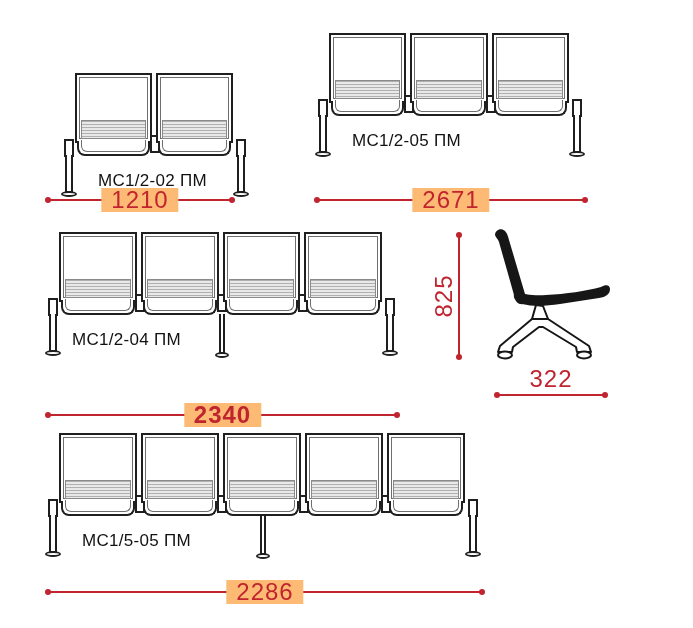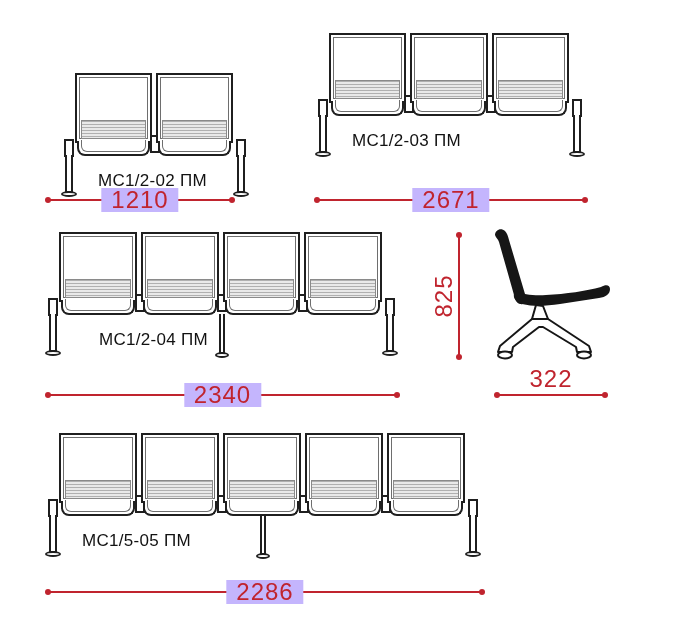--- a/index.html
+++ b/index.html
@@ -31,21 +31,21 @@
   .stem-foot { position:absolute; left:-4px; top:38px; width:14px; height:6px; border:2px solid var(--ink,#1f1f1f); border-radius:50%; background:#fff; }
 
   .model-label { position:absolute; z-index:4; font-size:17px; letter-spacing:.3px; color:#121212; white-space:nowrap; }
 
   
   .dimtext { font-size:24px; line-height:1; color:var(--red,#c0242e); letter-spacing:1px; white-space:nowrap; }
   .hdim { position:absolute; height:2px; }
   .hline { position:absolute; left:2px; right:2px; top:0; height:1.5px; background:var(--red,#c0242e); }
   .dot { position:absolute; width:6px; height:6px; border-radius:50%; background:var(--red,#c0242e); }
   .dot-l { left:-3px; top:-2.5px; } .dot-r { right:-3px; top:-2.5px; }
-  .mid { position:absolute; left:50%; top:1px; transform:translate(-50%,-50%); background:#c4b5fd; padding:0 10px;text-align:center; }
+  .mid { position:absolute; left:50%; top:1px; transform:translate(-50%,-50%); background:#fdba74; padding:0 10px;text-align:center; }
   .above { position:absolute; left:50%; bottom:5px; transform:translateX(-50%); }
 
   .vdim { position:absolute; width:2px; }
   .vline { position:absolute; left:0; top:2px; bottom:2px; width:1.5px; background:var(--red,#c0242e); }
   .dot-t { left:-2.5px; top:-2px; } .dot-b { left:-2.5px; bottom:-2px; }
   .vtext { position:absolute; left:-49px; top:50%; margin-top:-12px; width:70px; height:24px;
            line-height:24px; text-align:center; transform:rotate(-90deg); }
 
   .chair-figure { position:absolute; }
 </style>
@@ -140,21 +140,21 @@
       <div class="bench-leg" style="left: 0px; top: 66px;">
         <div class="leg-upper"></div>
         <div class="leg-post"></div>
         <div class="leg-foot"></div>
       </div>
       <div class="bench-leg" style="left: 253.9px; top: 66px;">
         <div class="leg-upper"></div>
         <div class="leg-post"></div>
         <div class="leg-foot"></div>
       </div>
-      <span class="model-label" style="left: 34px; top: 98px;">МС1/2-03 ПМ</span>
+      <span class="model-label" style="left: 34px; top: 98px;">МС1/2-05 ПМ</span>
     </div>
     <div class="hdim" style="left: 317px; top: 199px; width: 268px;">
       <div class="hline"></div>
       <div class="dot dot-l"></div>
       <div class="dot dot-r"></div>
       <span class="dimtext mid">2671</span>
     </div>
     <div class="bench" style="left: 48px; top: 232px; width: 347px;">
       <div class="seat-link" style="left: 86.75px; top: 62px;"></div>
       <div class="seat-link" style="left: 168.5px; top: 62px;"></div>
@@ -194,23 +194,23 @@
       </div>
       <div class="bench-leg" style="left: 337px; top: 66px;">
         <div class="leg-upper"></div>
         <div class="leg-post"></div>
         <div class="leg-foot"></div>
       </div>
       <div class="stem" style="left: 170.5px; top: 82px;">
         <div class="stem-post"></div>
         <div class="stem-foot"></div>
       </div>
-      <span class="model-label" style="left: 51px; top: 98px;">МС1/2-04 ПМ</span>
-    </div>
-    <div class="hdim" style="left: 48px; top: 394px; width: 349px;">
+      <span class="model-label" style="left: 24px; top: 98px;">МС1/2-04 ПМ</span>
+    </div>
+    <div class="hdim" style="left: 48px; top: 414px; width: 349px; font-weight: bold;">
       <div class="hline"></div>
       <div class="dot dot-l"></div>
       <div class="dot dot-r"></div>
       <span class="dimtext mid">2340</span>
     </div>
     <div class="bench" style="left: 48px; top: 433px; width: 430px;">
       <div class="seat-link" style="left: 87px; top: 62px;"></div>
       <div class="seat-link" style="left: 169px; top: 62px;"></div>
       <div class="seat-link" style="left: 251px; top: 62px;"></div>
       <div class="seat-link" style="left: 333px; top: 62px;"></div>

